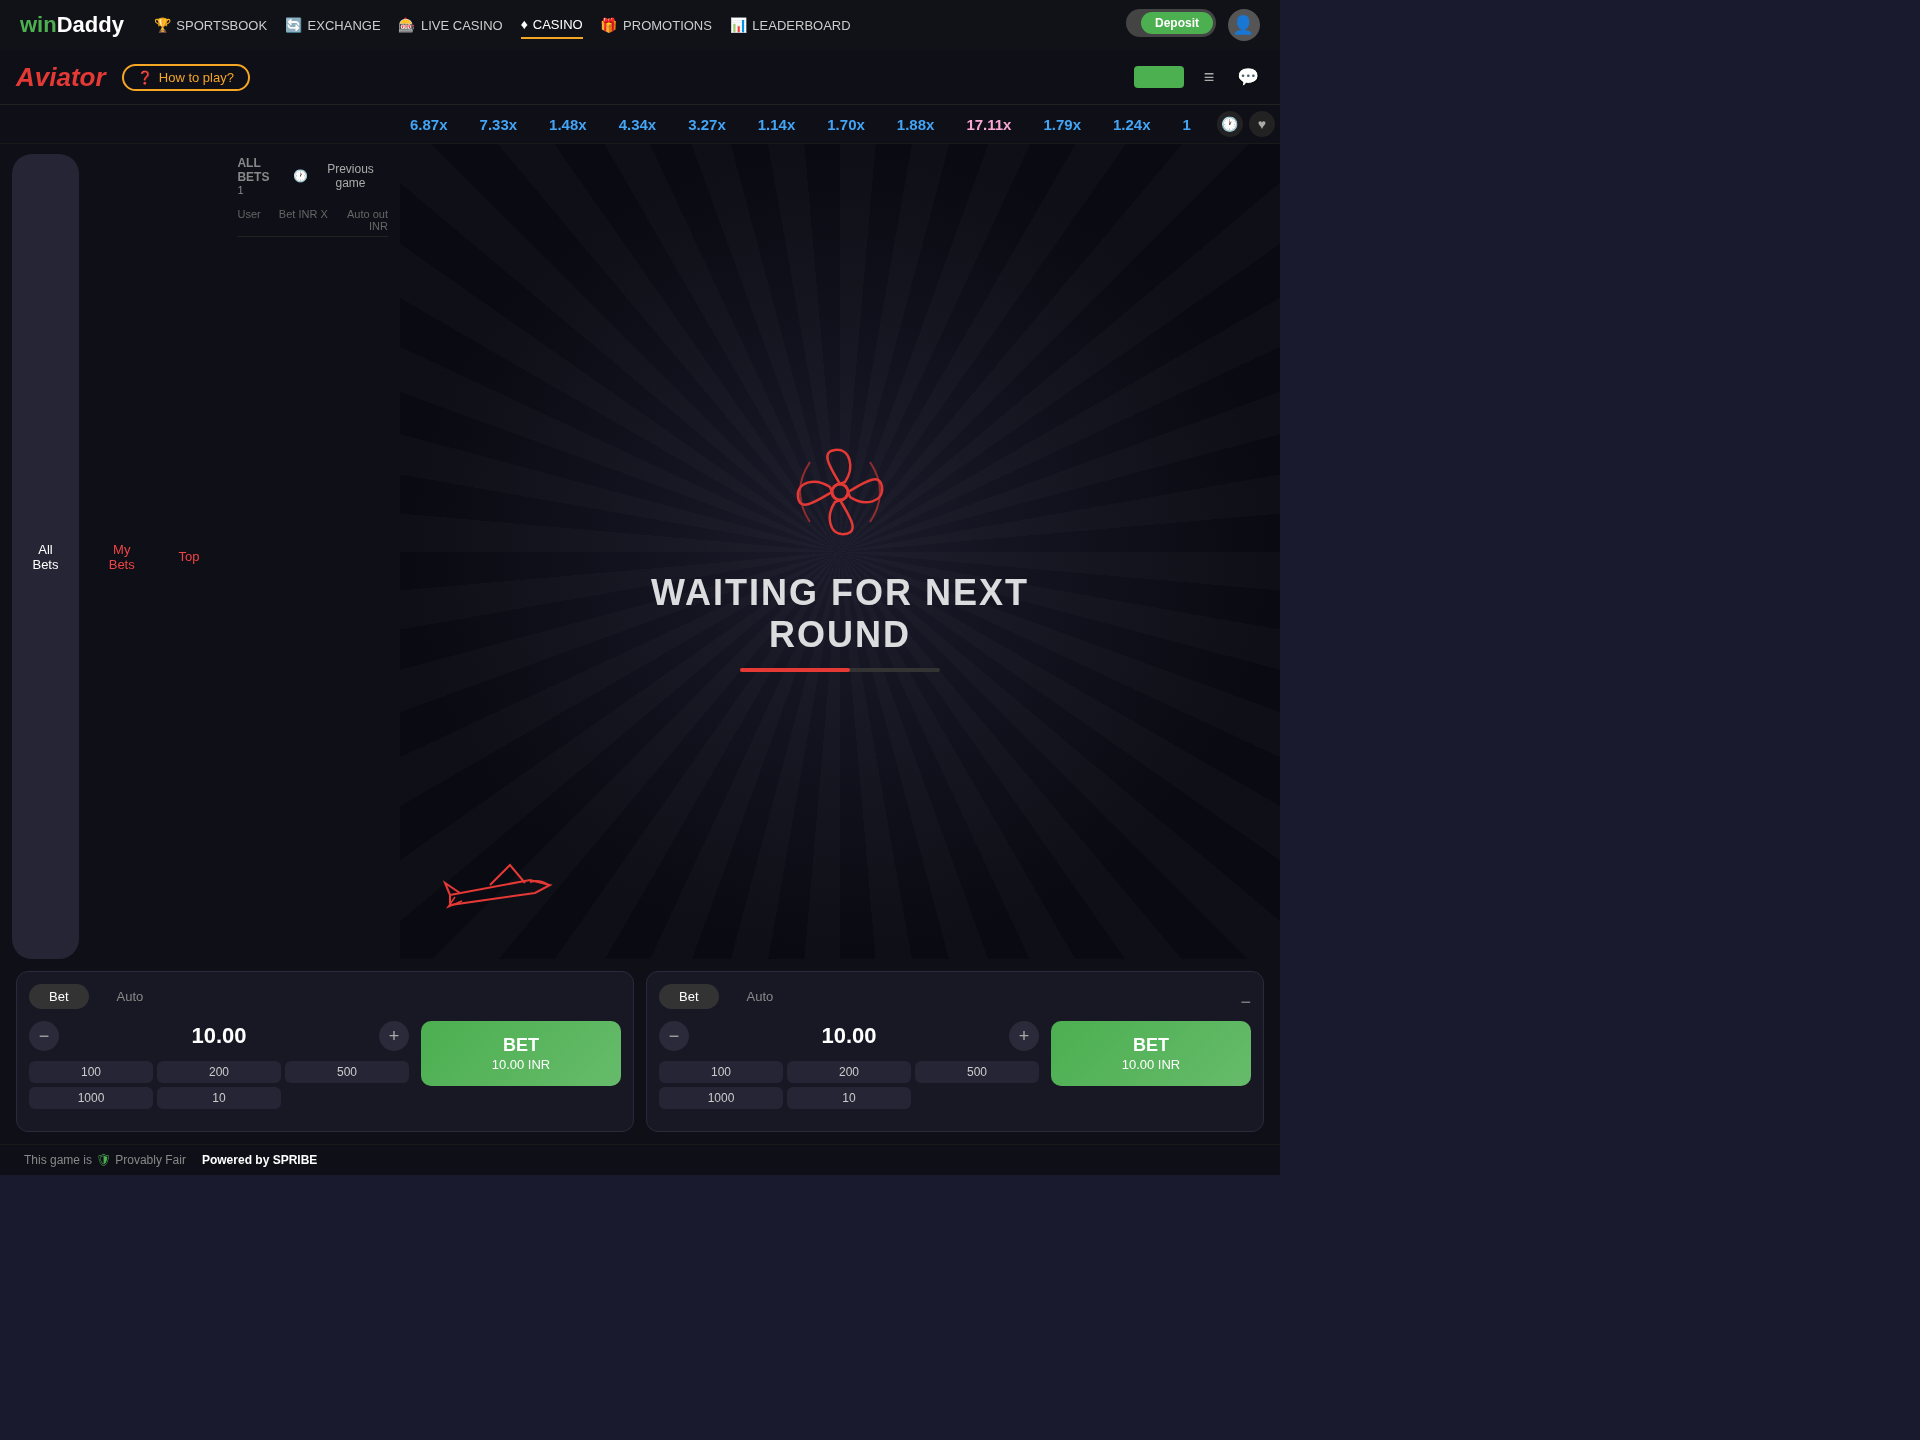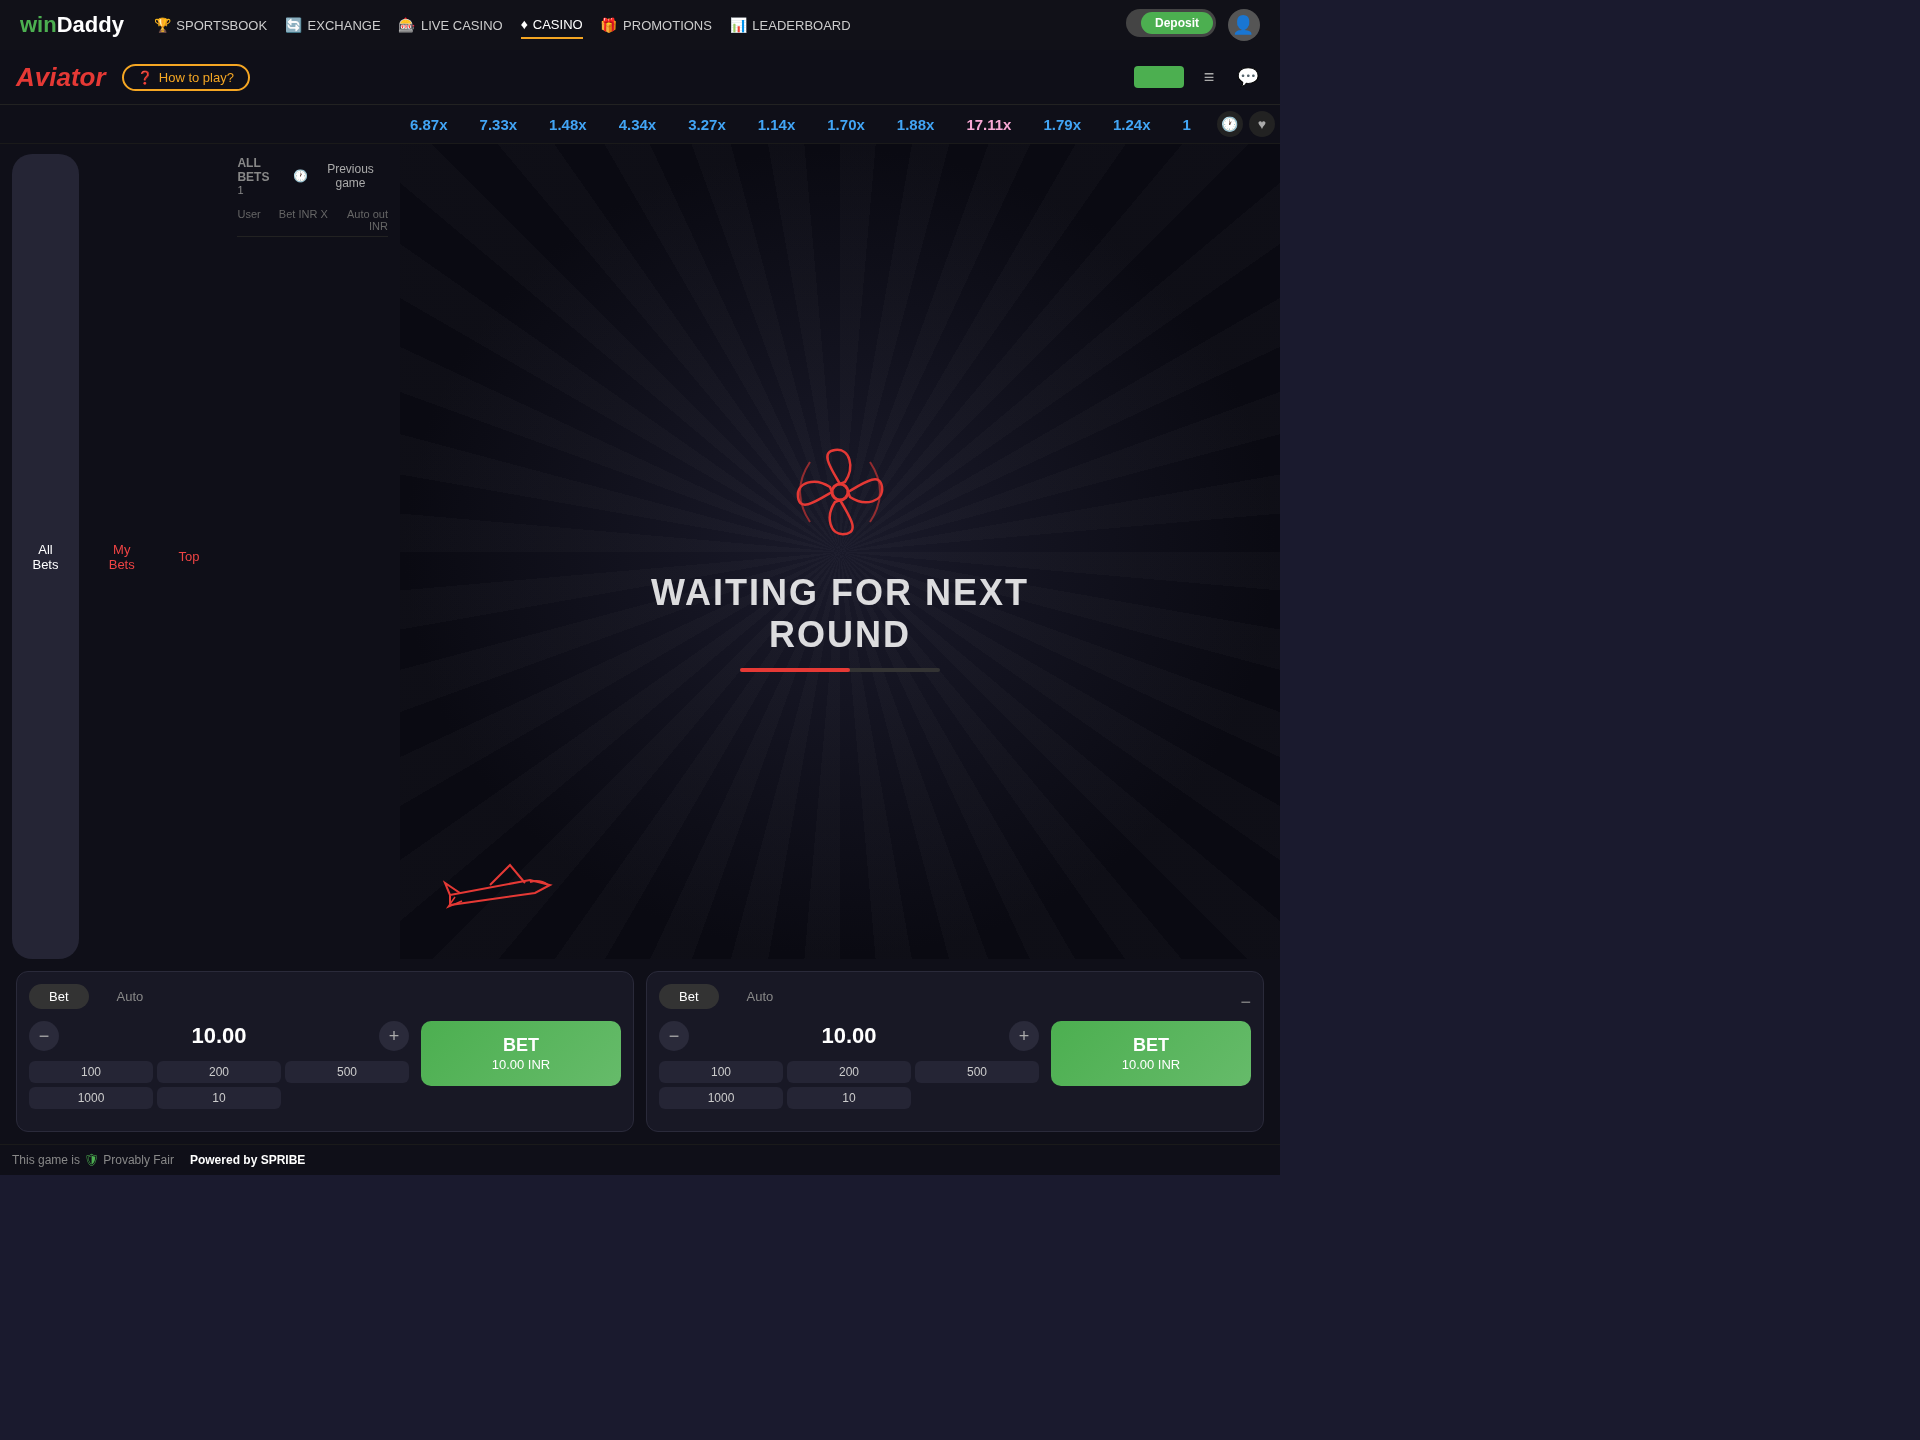--- a/index.html
+++ b/index.html
@@ -422,21 +422,21 @@
     .bet-panel-left {
       flex: 1;
     }
     .bet-panel-right {
       flex: 0 0 200px;
     }
 
     
     .footer {
       background: #0f0f18;
-      padding: 8px 12px;
+      padding: 8px 24px;
       display: flex;
       align-items: center;
       gap: 16px;
       font-size: 12px;
       color: #666;
       border-top: 1px solid #1a1a1a;
     }
     .provably-fair {
       display: flex;
       align-items: center;

